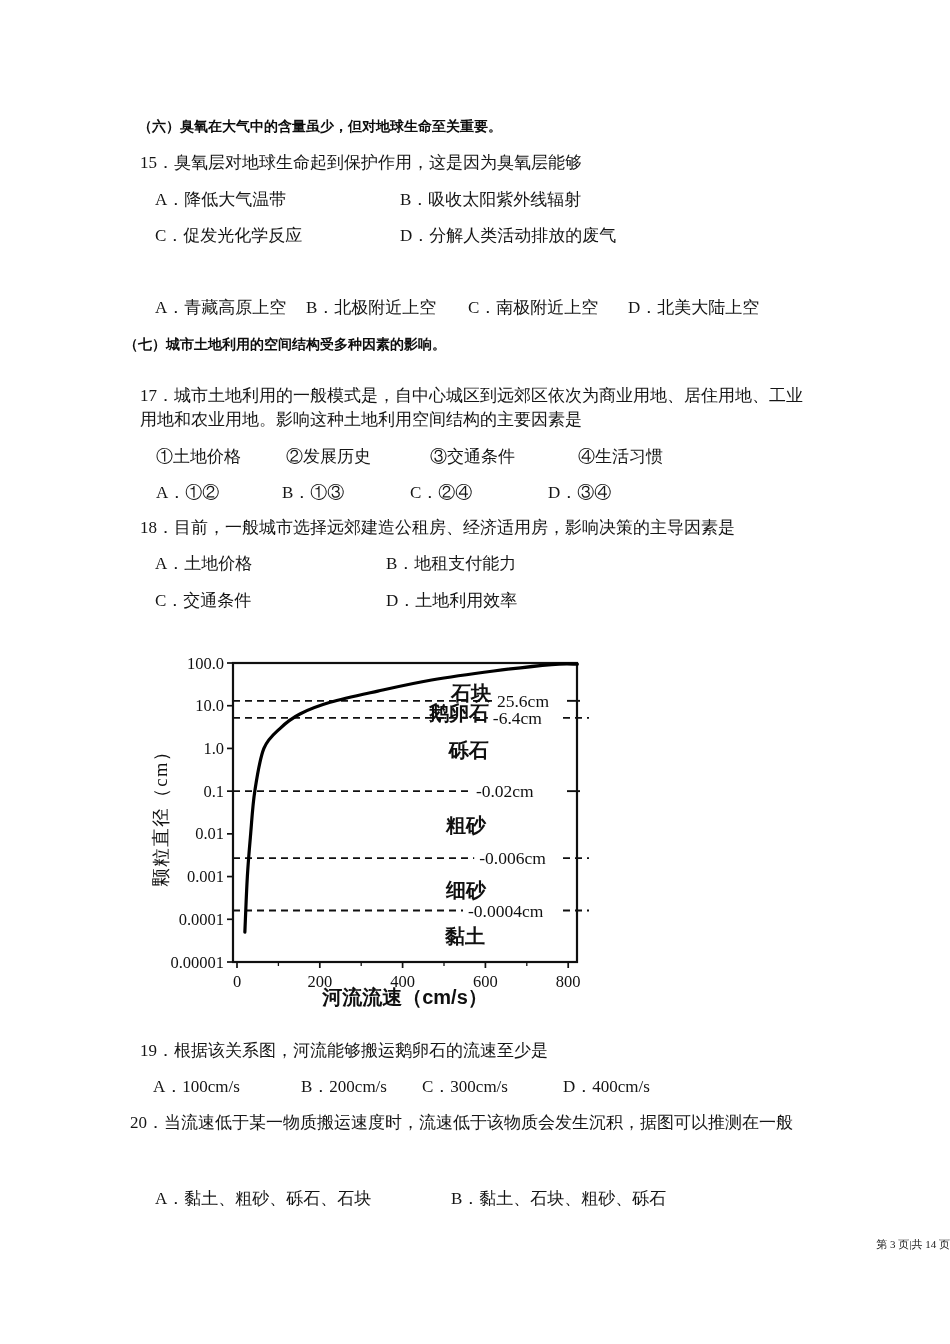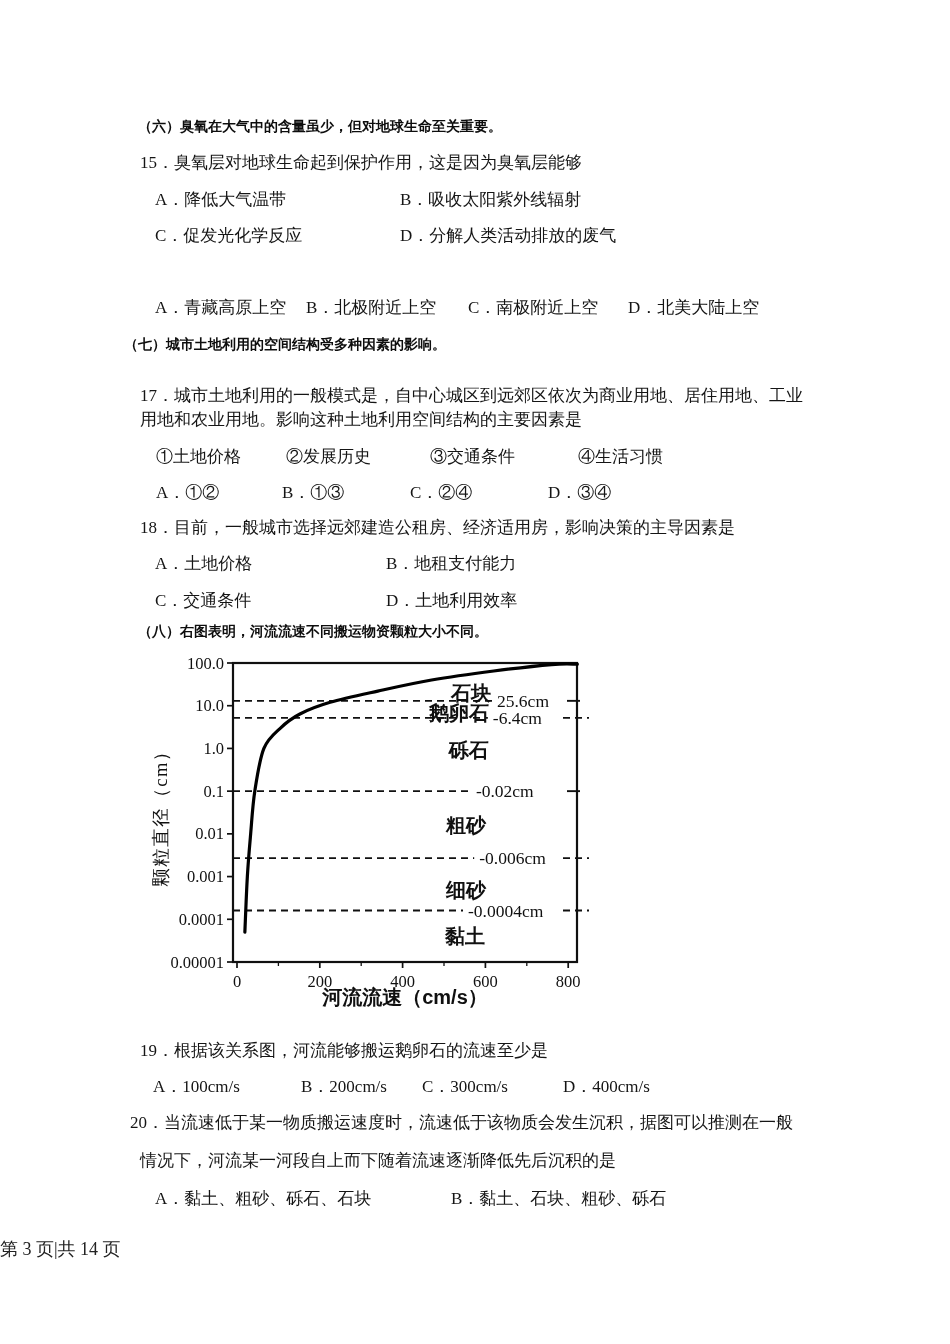--- a/index.html
+++ b/index.html
@@ -7,22 +7,22 @@
   .page{
     position:relative;width:950px;height:1344px;background:#fff;overflow:hidden;
     font-family:"Liberation Serif","DejaVu Serif",serif;color:#151515;
   }
   .line{position:absolute;white-space:nowrap;font-size:17px;line-height:21px;}
   .heading{
     font-family:"Liberation Sans","DejaVu Sans",sans-serif;
     font-weight:700;font-size:14px;color:#0d0d0d;
   }
   .footer{
-    position:absolute;left:0;width:100%;text-align:left;
-    font-size:18px;color:#222;white-space:nowrap;
+    position:absolute;left:0;width:100%;text-align:right;
+    font-size:11px;color:#222;white-space:nowrap;
   }
   .chart-wrap{position:absolute;left:145px;top:652px;width:460px;height:372px;}
   svg text{fill:#101010;}
   .tick{font:16.5px "Liberation Serif","DejaVu Serif",serif;}
   .thlab{font:17.5px "Liberation Serif","DejaVu Serif",serif;}
   .zone{font:700 20px "Liberation Sans","DejaVu Sans",sans-serif;}
   .axis-x{font:700 20px "Liberation Sans","DejaVu Sans",sans-serif;}
   .axis-y{font:18.5px "Liberation Serif","DejaVu Serif",serif;letter-spacing:1.5px;}
 </style>
 </head>
@@ -55,21 +55,20 @@
   <div class="line" style="left:282px;top:482px">B．①③</div>
   <div class="line" style="left:410px;top:482px">C．②④</div>
   <div class="line" style="left:548px;top:482px">D．③④</div>
 
   <div class="line" style="left:140px;top:517px">18．目前，一般城市选择远郊建造公租房、经济适用房，影响决策的主导因素是</div>
   <div class="line" style="left:155px;top:553px">A．土地价格</div>
   <div class="line" style="left:386px;top:553px">B．地租支付能力</div>
   <div class="line" style="left:155px;top:590px">C．交通条件</div>
   <div class="line" style="left:386px;top:590px">D．土地利用效率</div>
 
-  <div class="line heading" style="left:138px;top:621px">（八）右图表明，河流流速不同搬运物资颗粒大小不同。</div>
 
   <div class="chart-wrap">
     <svg id="chart-svg" width="460" height="372" viewBox="0 0 460 372" xmlns="http://www.w3.org/2000/svg">
         <rect x="88" y="11" width="344" height="299" fill="none" stroke="#101010" stroke-width="2.2"></rect>
         <line x1="82" y1="11" x2="88" y2="11" stroke="#101010" stroke-width="1.7"></line>
         <text x="79" y="16.5" text-anchor="end" class="tick">100.0</text>
         <line x1="82" y1="53.714285714285715" x2="88" y2="53.714285714285715" stroke="#101010" stroke-width="1.7"></line>
         <text x="79" y="59.214285714285715" text-anchor="end" class="tick">10.0</text>
         <line x1="82" y1="96.42857142857143" x2="88" y2="96.42857142857143" stroke="#101010" stroke-width="1.7"></line>
         <text x="79" y="101.92857142857143" text-anchor="end" class="tick">1.0</text>
@@ -124,18 +123,17 @@
       </svg>
   </div>
 
   <div class="line" style="left:140px;top:1040px">19．根据该关系图，河流能够搬运鹅卵石的流速至少是</div>
   <div class="line" style="left:153px;top:1076px">A．100cm/s</div>
   <div class="line" style="left:301px;top:1076px">B．200cm/s</div>
   <div class="line" style="left:422px;top:1076px">C．300cm/s</div>
   <div class="line" style="left:563px;top:1076px">D．400cm/s</div>
 
   <div class="line" style="left:130px;top:1112px">20．当流速低于某一物质搬运速度时，流速低于该物质会发生沉积，据图可以推测在一般</div>
-  <div class="line" style="left:140px;top:1150px">情况下，河流某一河段自上而下随着流速逐渐降低先后沉积的是</div>
   <div class="line" style="left:155px;top:1188px">A．黏土、粗砂、砾石、石块</div>
   <div class="line" style="left:451px;top:1188px">B．黏土、石块、粗砂、砾石</div>
 
   <div class="footer" style="top:1237px">第 3 页|共 14 页</div>
 </div>
 
 </body></html>

